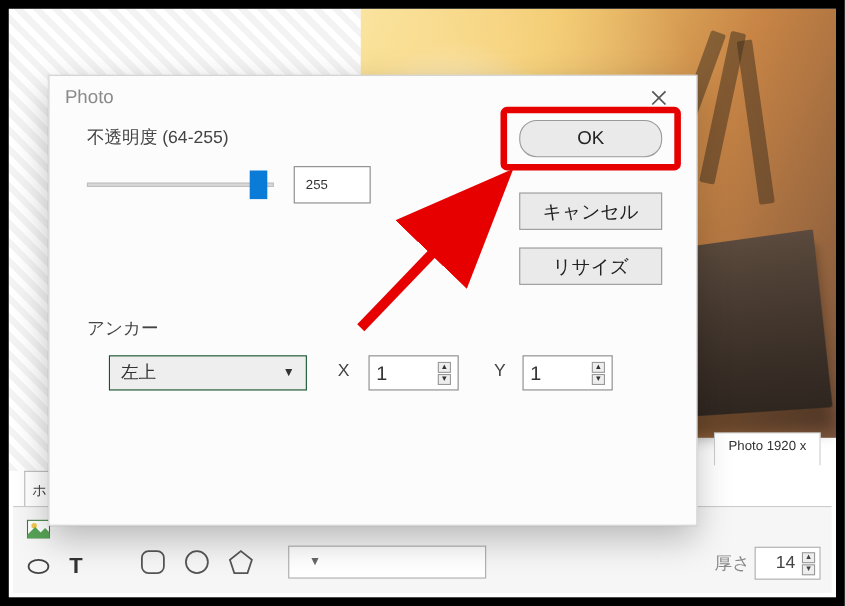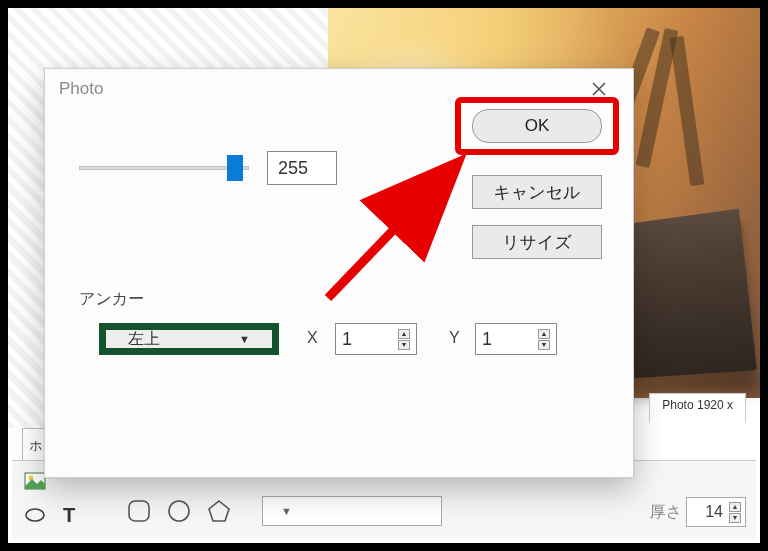--- a/index.html
+++ b/index.html
@@ -47,27 +47,27 @@
     box-shadow: 0 12px 30px rgba(0,0,0,.25), 0 0 0 1px rgba(0,0,0,.04);
   }
   .dlg-title { height:40px; display:flex; align-items:center; padding:0 14px; color:#8a8a8a; font-size:17px; justify-content:space-between;}
   .dlg-close { width:40px; height:38px; display:flex; align-items:center; justify-content:center; color:#555; font-size:20px;}
   .dlg-body { position:relative; width:100%; height:calc(100% - 40px); }
   .sec-label { color:#444; font-size:16px; }
 
   .slider-wrap { position:absolute; left:34px; top:44px; width:170px; height:30px; }
   .track { position:absolute; left:0; right:0; top:13px; height:4px; background:#d8d8d8; border:1px solid #c0c0c0;}
   .thumb { position:absolute; top:2px; width:16px; height:26px; background:#0a7cd8; }
-  .num-input { position:absolute; width:70px; height:34px; border:1px solid #888; background:#fff; display:flex; align-items:center; padding:0 10px; font-size:18px; color:#333;}
+  .num-input { position:absolute; width:70px; height:34px; border:1px solid #888; background:#fff; display:flex; align-items:center; padding:0 10px; font-size:12px; color:#333;}
 
   .btn { width:130px; height:34px; border:1px solid #9a9a9a; background:#eaeaea; display:flex; align-items:center; justify-content:center; font-size:17px; color:#222;}
 
   .ok-highlight { position:absolute; border:6px solid #e60000; border-radius:6px; }
 
-  .anchor-select { position:absolute; width:180px; height:32px; border:7px solid #14532d; background:#eee; display:flex; align-items:center; padding:0 22px; justify-content:space-between; font-size:16px; color:#333;}
+  .anchor-select { position:absolute; width:180px; height:32px; border:1px solid #14532d; background:#eee; display:flex; align-items:center; padding:0 10px; justify-content:space-between; font-size:16px; color:#333;}
   .xy-input { width:82px; height:32px; border:1px solid #888; background:#fff; display:flex; align-items:center; padding:0 6px; font-size:18px; color:#333; gap:6px; justify-content:space-between;}
   .xy-input .btns{ display:flex; flex-direction:column; gap:1px;}
   .xy-input .sb{ width:12px; height:10px; background:#eee; border:1px solid #999; display:flex; align-items:center; justify-content:center; font-size:7px; line-height:1;}
 
   .note { font-size:15px; color:#555; line-height:1.6;}
 
   
   .arrow { position:absolute; pointer-events:none; }
 </style>
 </head>
@@ -139,20 +139,21 @@
   <div class="dialog">
     <div class="dlg-title">
       <span>Photo</span>
       <span class="dlg-close">
         <svg width="16" height="16">
             <path d="M2 2 L14 14 M14 2 L2 14" stroke="#555" stroke-width="1.6"></path>
           </svg>
       </span>
     </div>
     <div class="dlg-body">
+      <div class="sec-label" style="position:absolute; left:34px; top:6px;">不透明度 (64-255)</div>
 
       <div class="slider-wrap">
         <div class="track"></div>
         <div class="thumb" style="left:148px;"></div>
       </div>
       <div class="num-input" style="left:222px; top:42px;">
         <span>255</span>
       </div>
 
       <div class="ok-highlight" style="left:410px; top:-12px; width:164px; height:58px;"></div>

